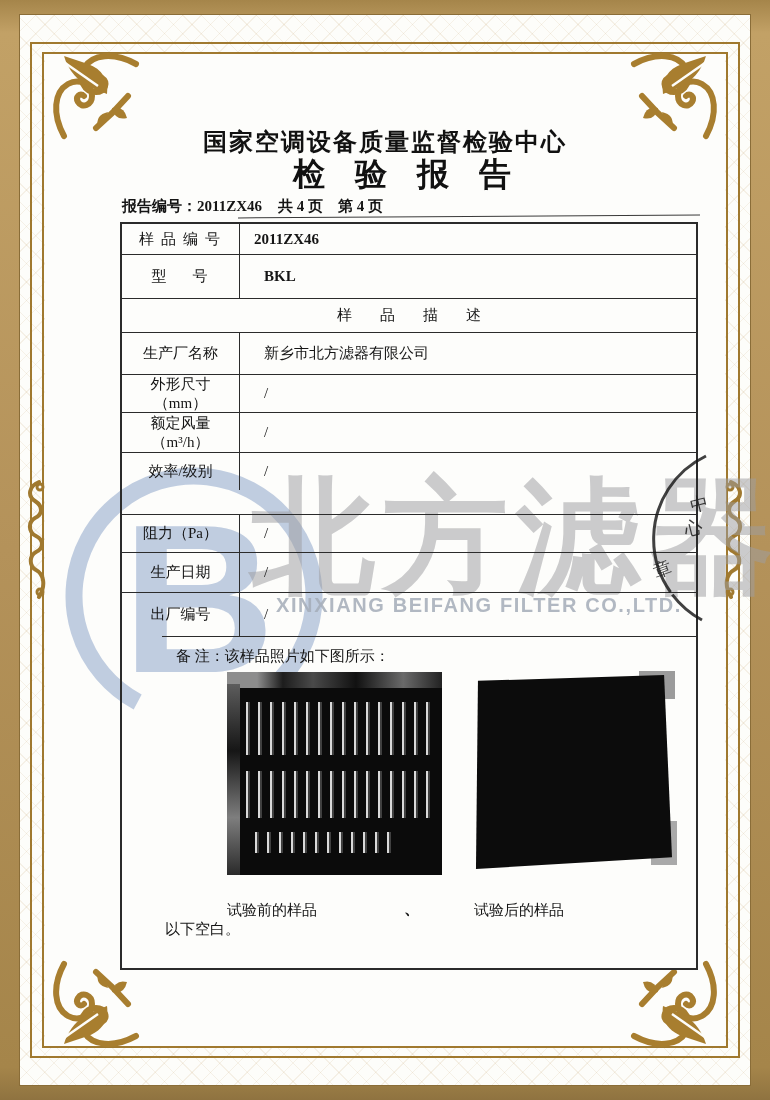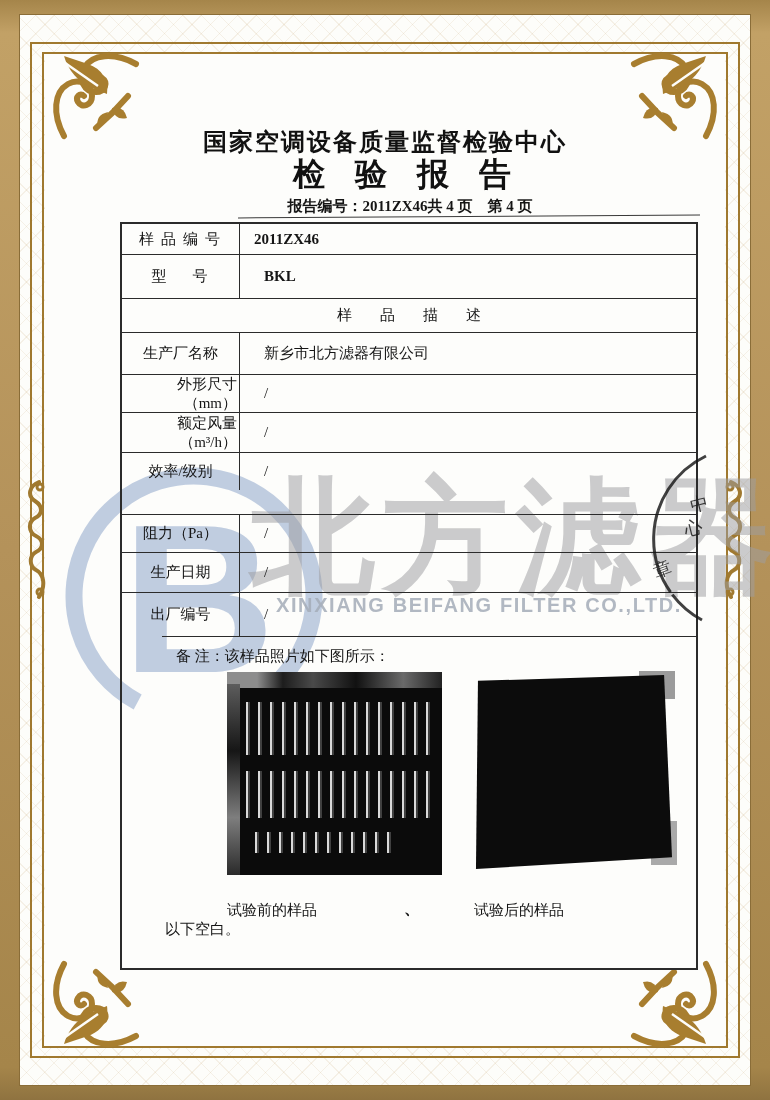--- a/index.html
+++ b/index.html
@@ -43,30 +43,30 @@
   }
   
   .content{position:absolute;inset:0;z-index:4;border-radius:17px;}
   .title1{position:absolute;top:126px;left:0;right:0;text-align:center;
     font-family:"Liberation Sans","DejaVu Sans",sans-serif;
     font-size:24px;font-weight:700;letter-spacing:2px;color:#111;}
   .title2{position:absolute;top:153px;left:0;right:0;text-align:center;
     font-family:"Liberation Sans","DejaVu Sans",sans-serif;
     font-size:32px;font-weight:700;letter-spacing:30px;padding-left:30px;color:#111;margin-left:34px;}
   .report-line{position:absolute;top:197px;left:122px;right:72px;display:flex;
-    justify-content:center;font-size:15px;font-weight:700;color:#151515;}
+    justify-content:flex-start;font-size:15px;font-weight:700;color:#151515;gap:16px;}
   .report-underline{position:absolute;top:216px;left:238px;width:462px;
     border-top:1.5px solid #3a3a3a;transform:rotate(-.35deg);}
   .doc-table{position:absolute;top:222px;left:120px;width:578px;height:748px;
     border:2px solid #2b2b2b;display:flex;flex-direction:column;box-sizing:border-box;
     font-size:15px;color:#151515;}
   .t-row{display:flex;border-top:1.5px solid #2b2b2b;box-sizing:border-box;}
   .t-row:first-child{border-top:none;}
   .t-label{width:118px;border-right:1.5px solid #2b2b2b;display:flex;
-    align-items:center;justify-content:center;text-align:right;box-sizing:border-box;padding:0 2px;}
+    align-items:center;justify-content:center;text-align:center;box-sizing:border-box;padding:0 2px;}
   .t-value{flex:1;display:flex;align-items:center;padding-left:24px;}
   .t-value.bold{font-weight:700;}
   .t-value.pad-sm{padding-left:14px;font-weight:700;}
   .ls-md{letter-spacing:7px;padding-left:7px;}
   .ls-xl{letter-spacing:26px;padding-left:26px;}
   .section-row{justify-content:center;align-items:center;text-align:center;
     letter-spacing:28px;padding-left:28px;display:flex;}
   .remark-row{display:block;position:relative;flex:1;margin-left:40px;}
   .remark-text{position:absolute;left:14px;top:10px;}
   

